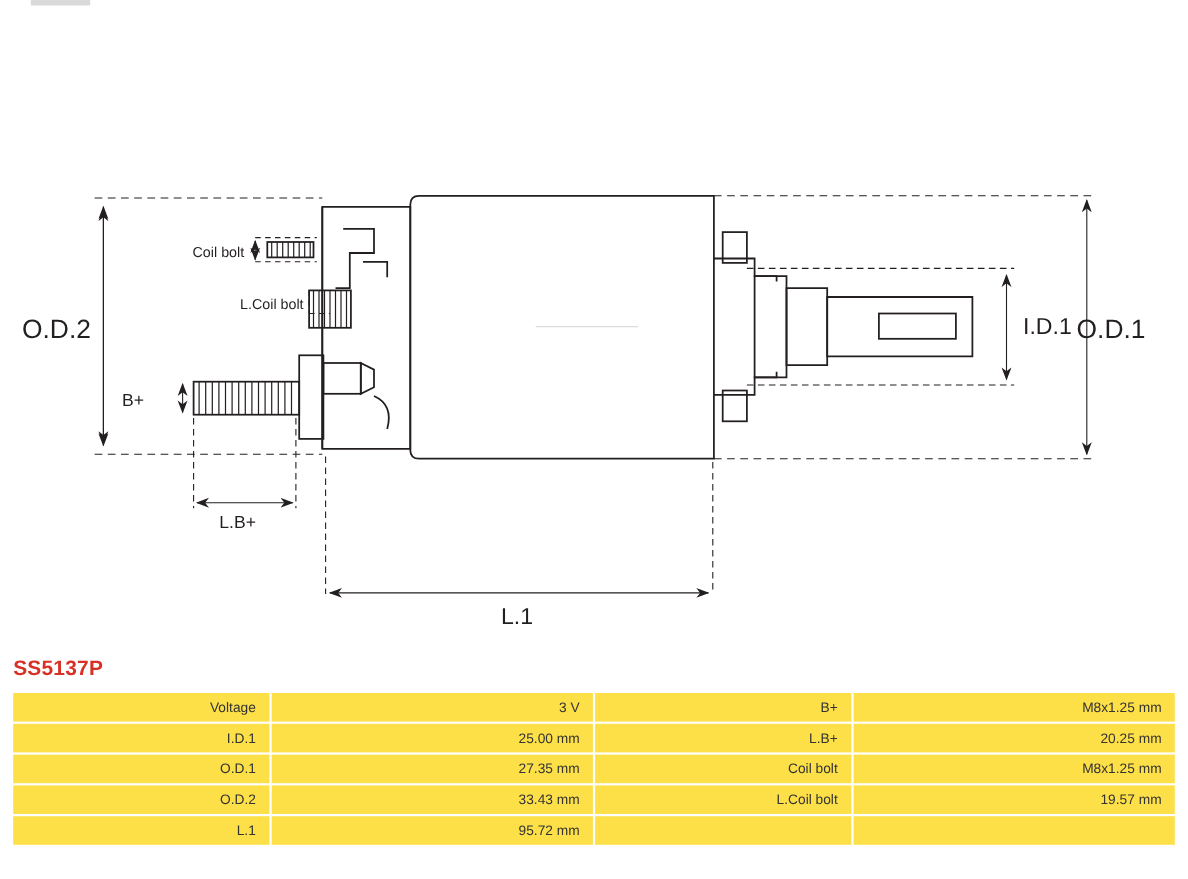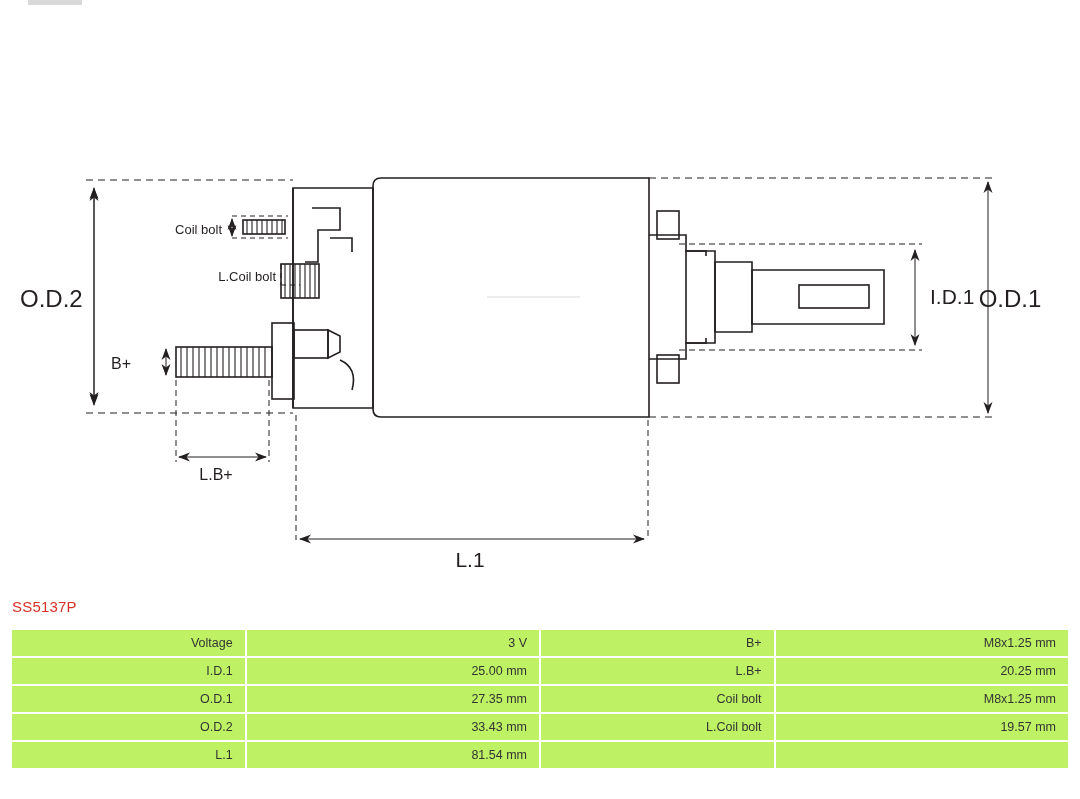--- a/index.html
+++ b/index.html
@@ -36,36 +36,36 @@
     width: 1080px;
     height: 590px;
   }
   .diagram svg {
     display: block;
   }
   .part-no {
     position: absolute;
     left: 12px;
     top: 598px;
-    font-size: 15px;
-    font-weight: normal;
+    font-size: 19px;
+    font-weight: bold;
     color: #d93025;
     letter-spacing: 0.2px;
   }
   table.specs {
     position: absolute;
     left: 10px;
     top: 628px;
     width: 1060px;
     border-collapse: separate;
     border-spacing: 2px 2px;
     font-size: 12.5px;
   }
   table.specs td {
-    background: #bef264;
+    background: #fde047;
     height: 26px;
     padding: 0 12px;
     color: #333333;
     white-space: nowrap;
   }
   table.specs td.label {
     text-align: right;
     width: 186px;
   }
   table.specs td.value {
@@ -248,20 +248,20 @@
         <td class="value">M8x1.25 mm</td>
       </tr>
       <tr>
         <td class="label">O.D.2</td>
         <td class="value">33.43 mm</td>
         <td class="label">L.Coil bolt</td>
         <td class="value">19.57 mm</td>
       </tr>
       <tr>
         <td class="label">L.1</td>
-        <td class="value">81.54 mm</td>
+        <td class="value">95.72 mm</td>
         <td class="empty"></td>
         <td class="blank"></td>
       </tr>
     </tbody>
   </table>
 
 </div>
 
 </body></html>

